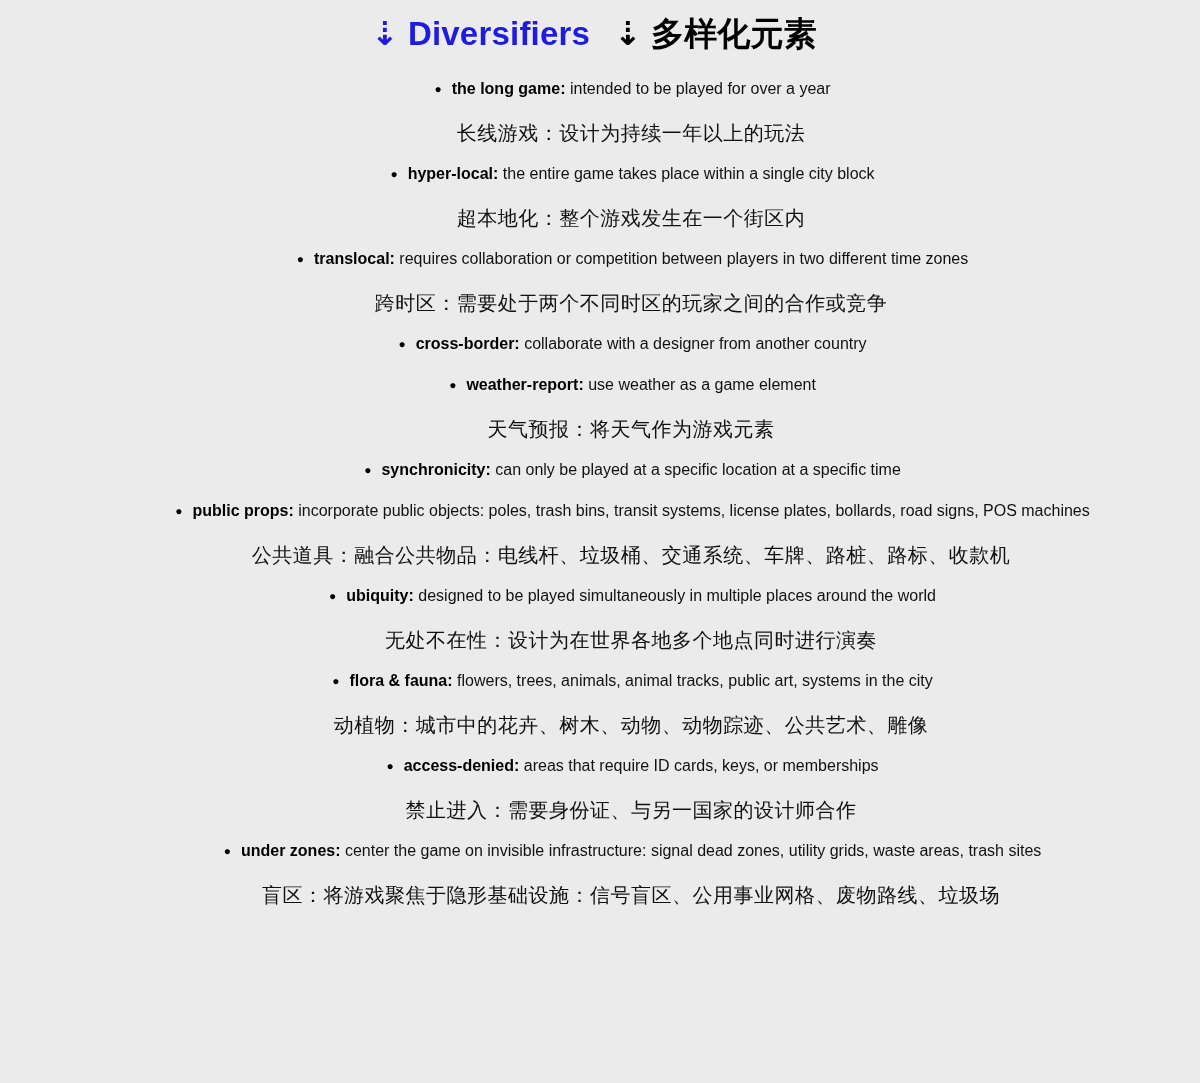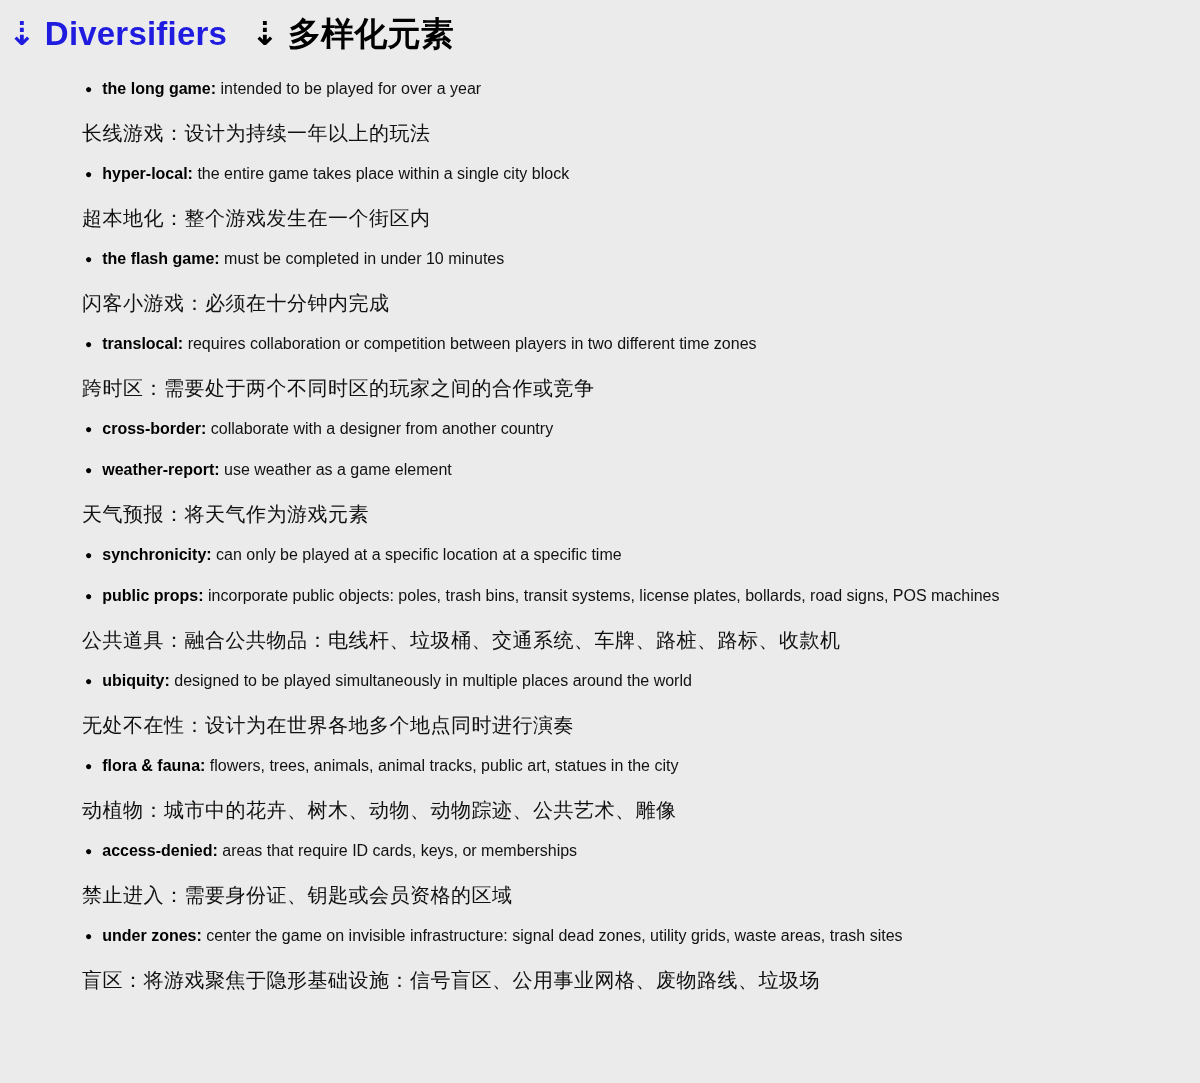--- a/index.html
+++ b/index.html
@@ -8,20 +8,21 @@
     height: 1083px;
     overflow: hidden;
     background: #ebebeb;
     color: #000000;
     font-family: "Liberation Sans", "DejaVu Sans", sans-serif;
   }
   .page {
     width: 1200px;
     height: 1083px;
     padding: 12px 20px 0 8px;
+    text-align: center;
   }
   h1.title {
     font-size: 33px;
     font-weight: 700;
     line-height: 44px;
     white-space: nowrap;
     letter-spacing: 0.2px;
   }
   .title-link {
     color: #1f1ce0;
@@ -86,26 +87,20 @@
       <div class="item-zh">长线游戏：设计为持续一年以上的玩法</div>
     </div>
 
     <div class="item">
       <div class="item-en">
         <span class="bullet">●</span><span class="term">hyper-local:</span> <span class="desc">the entire game takes place within a single city block</span>
       </div>
       <div class="item-zh">超本地化：整个游戏发生在一个街区内</div>
     </div>
 
-    <div class="item">
-      <div class="item-en">
-        <span class="bullet">●</span><span class="term">the flash game:</span> <span class="desc">must be completed in under 10 minutes</span>
-      </div>
-      <div class="item-zh">闪客小游戏：必须在十分钟内完成</div>
-    </div>
 
     <div class="item">
       <div class="item-en">
         <span class="bullet">●</span><span class="term">translocal:</span> <span class="desc">requires collaboration or competition between players in two different time zones</span>
       </div>
       <div class="item-zh">跨时区：需要处于两个不同时区的玩家之间的合作或竞争</div>
     </div>
 
     <div class="item">
       <div class="item-en">
@@ -135,30 +130,30 @@
 
     <div class="item">
       <div class="item-en">
         <span class="bullet">●</span><span class="term">ubiquity:</span> <span class="desc">designed to be played simultaneously in multiple places around the world</span>
       </div>
       <div class="item-zh">无处不在性：设计为在世界各地多个地点同时进行演奏</div>
     </div>
 
     <div class="item">
       <div class="item-en">
-        <span class="bullet">●</span><span class="term">flora &amp; fauna:</span> <span class="desc">flowers, trees, animals, animal tracks, public art, statues in the city</span>
+        <span class="bullet">●</span><span class="term">flora &amp; fauna:</span> <span class="desc">flowers, trees, animals, animal tracks, public art, systems in the city</span>
       </div>
       <div class="item-zh">动植物：城市中的花卉、树木、动物、动物踪迹、公共艺术、雕像</div>
     </div>
 
     <div class="item">
       <div class="item-en">
         <span class="bullet">●</span><span class="term">access-denied:</span> <span class="desc">areas that require ID cards, keys, or memberships</span>
       </div>
-      <div class="item-zh">禁止进入：需要身份证、钥匙或会员资格的区域</div>
+      <div class="item-zh">禁止进入：需要身份证、与另一国家的设计师合作</div>
     </div>
 
     <div class="item">
       <div class="item-en">
         <span class="bullet">●</span><span class="term">under zones:</span> <span class="desc">center the game on invisible infrastructure: signal dead zones, utility grids, waste areas, trash sites</span>
       </div>
       <div class="item-zh">盲区：将游戏聚焦于隐形基础设施：信号盲区、公用事业网格、废物路线、垃圾场</div>
     </div>
   </div>
 

